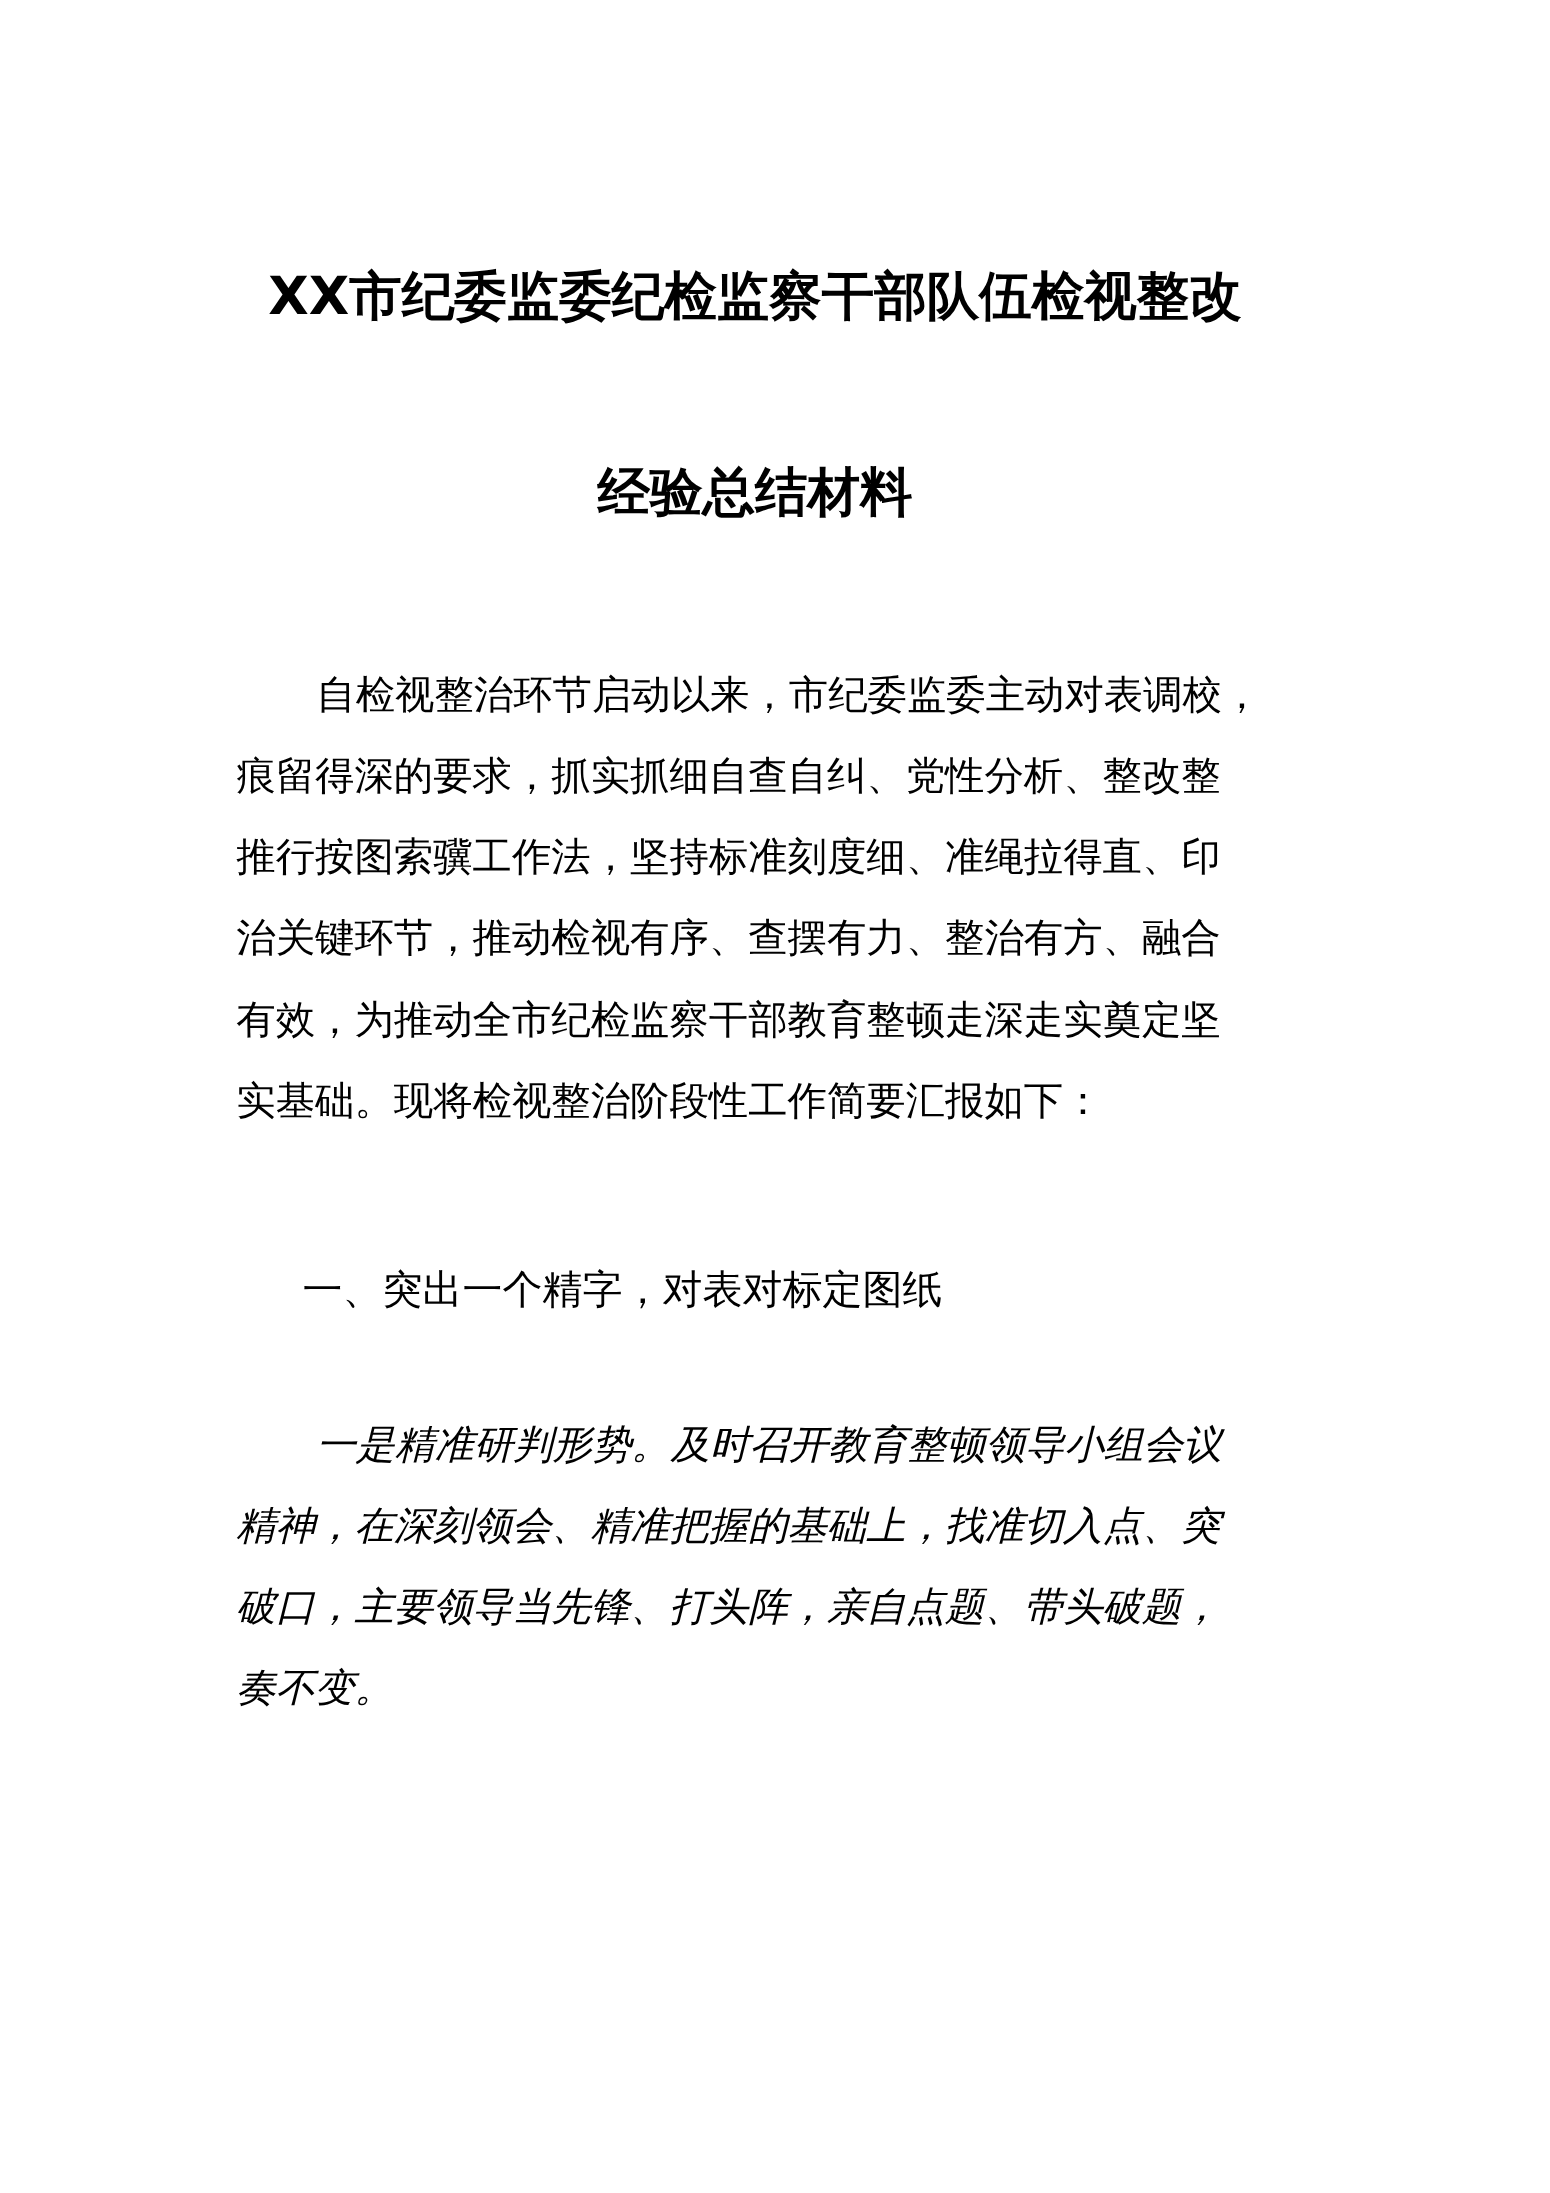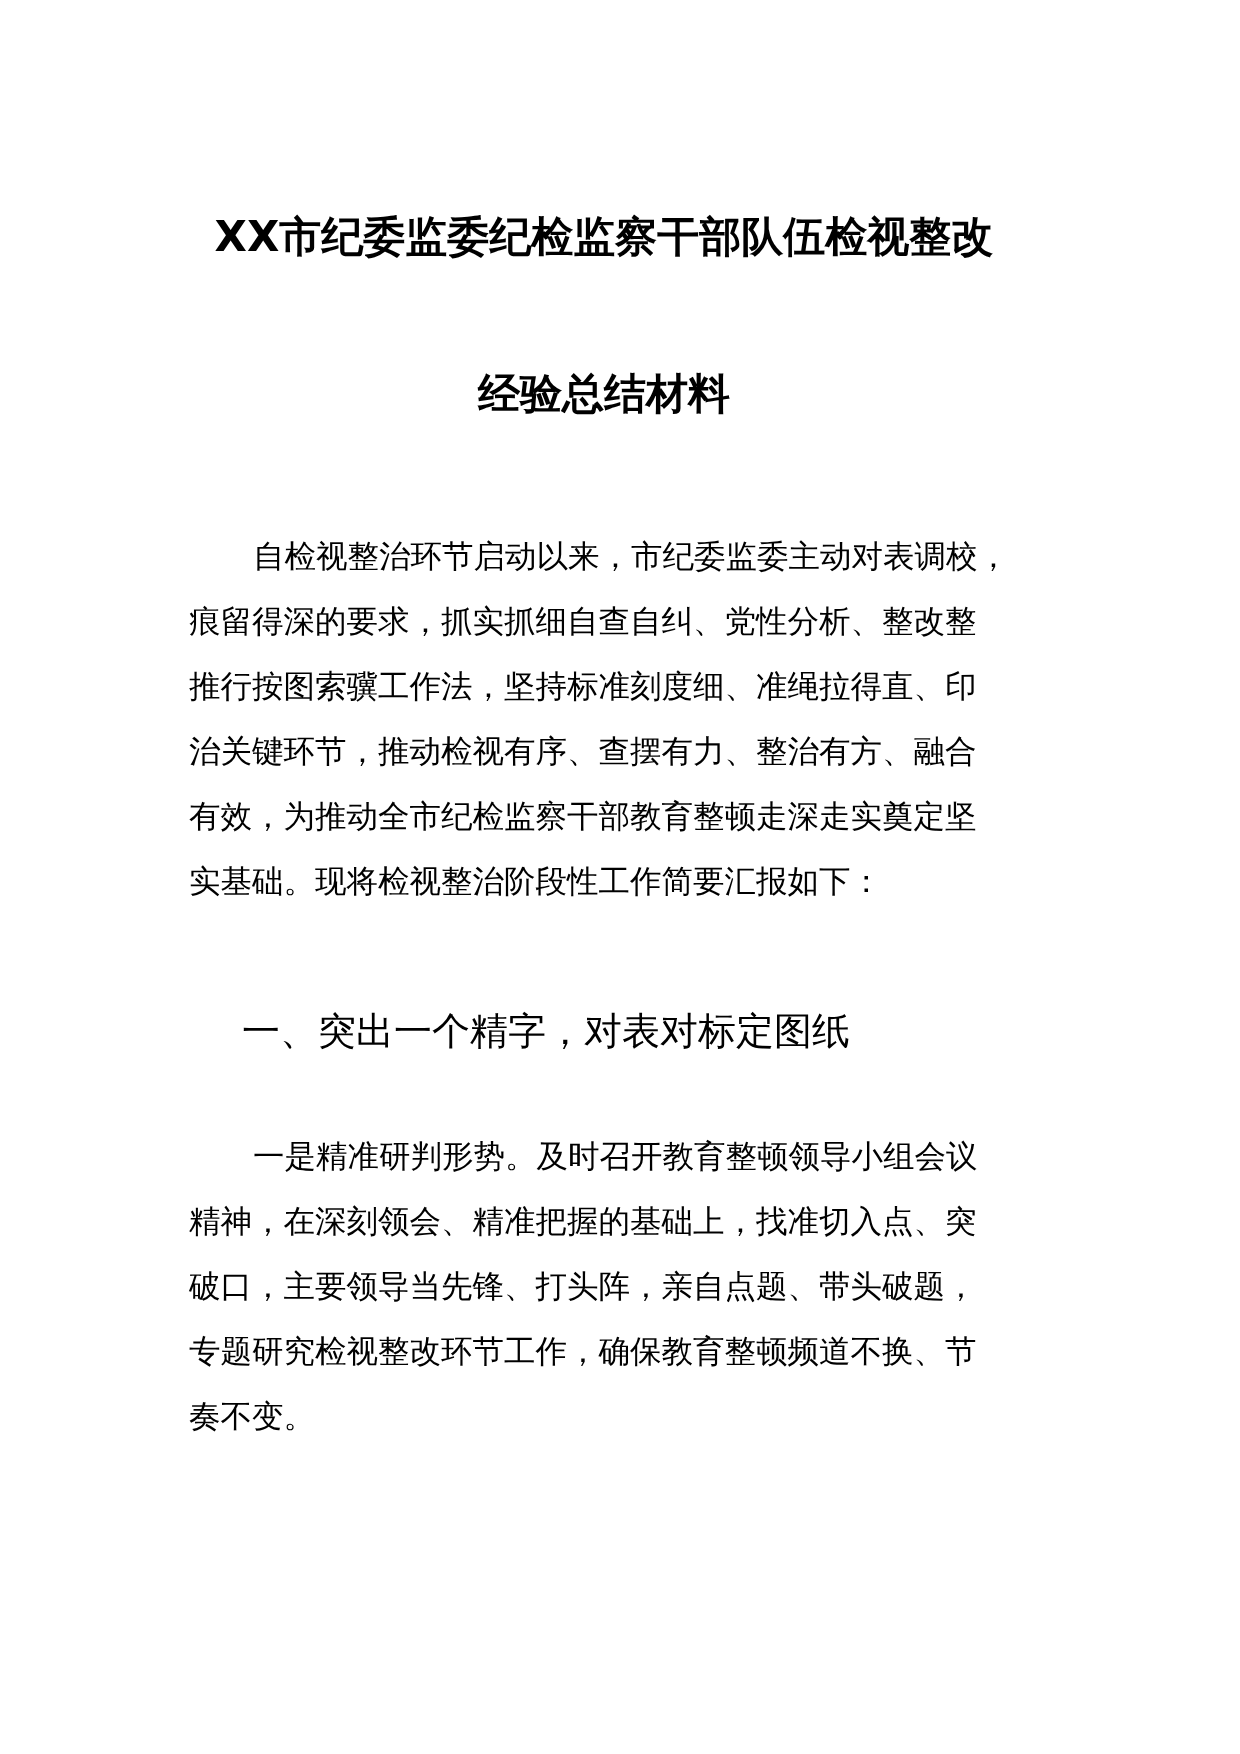--- a/index.html
+++ b/index.html
@@ -6,22 +6,22 @@
   body { width: 1240px; height: 1754px; position: relative; overflow: hidden;
          font-family: "DejaVu Sans", "Liberation Sans", sans-serif; color: #000; }
   .title { position: absolute; left: 0; width: 1240px; text-align: center;
            font-weight: bold; font-size: 42px; line-height: 50px; letter-spacing: 0px; }
   .t1 { top: 212px; left: -16px; }
   .t2 { top: 369px; left: -16px; }
   .para { position: absolute; left: 189px; width: 870px; font-size: 31.5px;
           line-height: 65px; text-align: justify; text-align-last: left; word-break: break-all; }
   .para .line { display: block; white-space: nowrap; height: 65px; }
   .p1 { top: 524px; }
-  .heading { position: absolute; left: 189px; top: 999px; font-size: 38px; line-height: 65px; white-space: nowrap; }
-  .p2 { top: 1124px; }
+  .heading { position: absolute; left: 189px; top: 999px; font-size: 32px; line-height: 65px; white-space: nowrap; }
+  .p2 { top: 1124px; font-style: italic; }
   .indent { padding-left: 64px; }
   .heading .indent-h { padding-left: 53px; }
 </style>
 </head>
 <body>
 
 <div class="title t1">XX市纪委监委纪检监察干部队伍检视整改</div>
 <div class="title t2">经验总结材料</div>
 
 <div class="para p1">
@@ -34,15 +34,14 @@
 </div>
 
 <div class="heading">
   <span class="indent-h">一、突出一个精字，对表对标定图纸</span>
 </div>
 
 <div class="para p2">
   <span class="line indent">一是精准研判形势。及时召开教育整顿领导小组会议</span>
   <span class="line">精神，在深刻领会、精准把握的基础上，找准切入点、突</span>
   <span class="line">破口，主要领导当先锋、打头阵，亲自点题、带头破题，</span>
-  <span class="line">专题研究检视整改环节工作，确保教育整顿频道不换、节</span>
   <span class="line">奏不变。</span>
 </div>
 
 </body></html>

